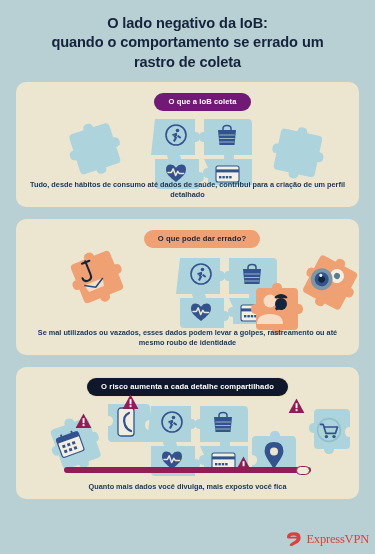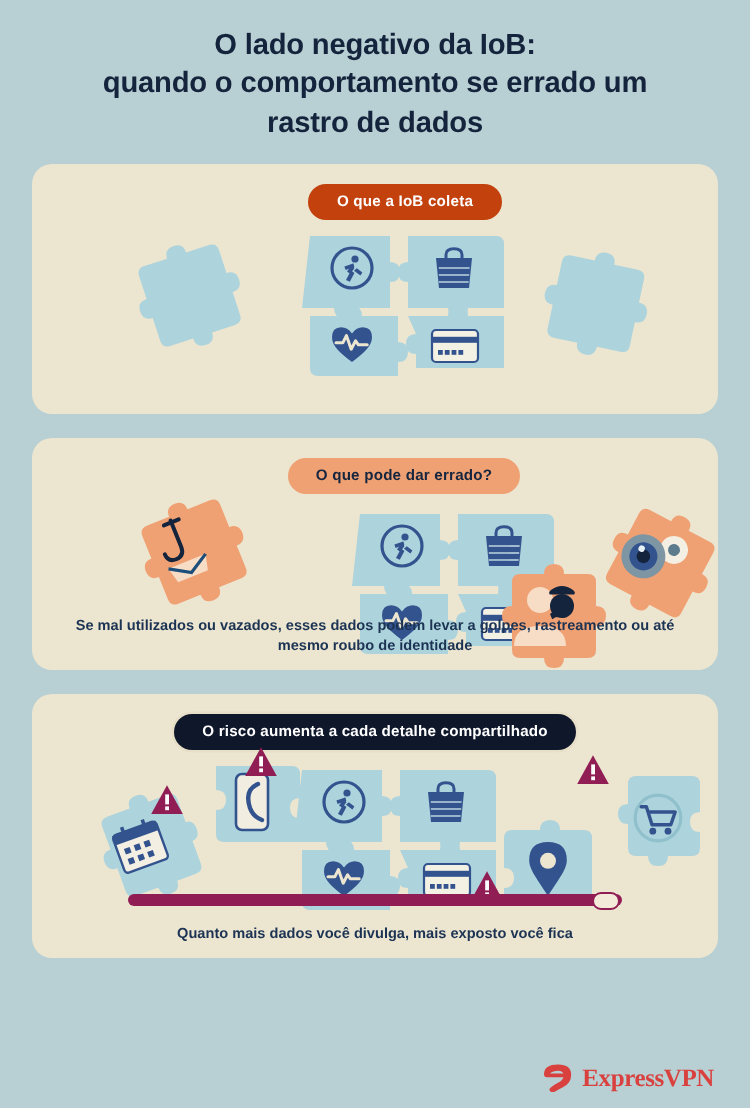--- a/index.html
+++ b/index.html
@@ -26,34 +26,34 @@
 
   
   .card {
     background: #ece6d1;
     border-radius: 10px;
     margin: 0 16px 12px;
     position: relative;
     overflow: hidden;
   }
   .card-1 { height: 125px; }
-  .card-2 { height: 116px; padding-left: 29px; }
+  .card-2 { height: 136px; padding-left: 29px; }
   .card-3 { height: 132px; }
 
   .badge-wrap { text-align: center; padding-top: 8px; }
   .badge {
     display: inline-block;
     font-size: 7.6px;
     font-weight: bold;
     padding: 4px 14px 4.5px;
     border-radius: 20px;
     letter-spacing: 0.1px;
     white-space: nowrap;
   }
-  .badge-blue   { background: #c2410c; color: #ffffff; margin-left: 30px; }
+  .badge-blue   { background: #701a75; color: #ffffff; margin-left: 30px; }
   .badge-orange { background: #f0a173; color: #16263f; }
   .badge-magenta{ background: #0f172a; color: #ffffff; box-shadow: 0 0 0 1.3px #e8dfc8; }
 
   .stage { position: relative; height: 78px; }
   .card-2 .stage { height: 86px; }
   .card-3 .stage { height: 80px; }
 
   .caption {
     position: absolute;
     left: 10px; right: 10px;
@@ -88,38 +88,37 @@
   }
 
   
   .footer {
     position: absolute;
     bottom: 0; left: 0; right: 0;
     height: 30px;
     display: flex;
     align-items: center;
     justify-content: flex-end;
-    padding-right: 18px;
-    font-weight: bold;
+    padding-right: 6px;
   }
   .logo { display: flex; align-items: center; gap: 4px; }
   .logo-text {
     font-family: "Liberation Serif", serif;
     font-size: 12.5px;
     color: #d9413f;
     letter-spacing: -0.2px;
   }
 </style>
 </head>
 <body>
 
 <div class="title">
   <span>O lado negativo da IoB:</span>
   <span>quando o comportamento se errado um</span>
-  <span>rastro de dados</span>
+  <span>rastro de coleta</span>
 </div>
 
 <div class="card card-1">
   <div class="badge-wrap">
     <span class="badge badge-blue">O que a IoB coleta</span>
   </div>
 
   <div class="stage">
 
     <div class="pz" style="left:50px; top:16px;">
@@ -174,20 +173,21 @@
       </svg>
     </div>
 
     <div class="pz" style="left:253px; top:18px;">
       <svg width="50" height="46" viewBox="0 0 50 46" style="transform:rotate(12deg)">
         <path d="M8 6 q0-4 4-4 h12 q0-5 5-5 q5 0 5 5 h12 q4 0 4 4 v12 q5 0 5 5 q0 5 -5 5 v12 q0 4-4 4 h-12 q0 5-5 5 q-5 0-5-5 h-12 q-4 0-4-4 v-12 q-5 0-5-5 q0-5 5-5 z" fill="#add3dc"></path>
       </svg>
     </div>
   </div>
 
+  <div class="caption">Tudo, desde hábitos de consumo até dados de saúde, contribui para a criação de um perfil detalhado</div>
 </div>
 
 <div class="card card-2">
   <div class="badge-wrap">
     <span class="badge badge-orange">O que pode dar errado?</span>
   </div>
 
   <div class="stage">
 
     <div class="pz" style="left:24px; top:7px;">

